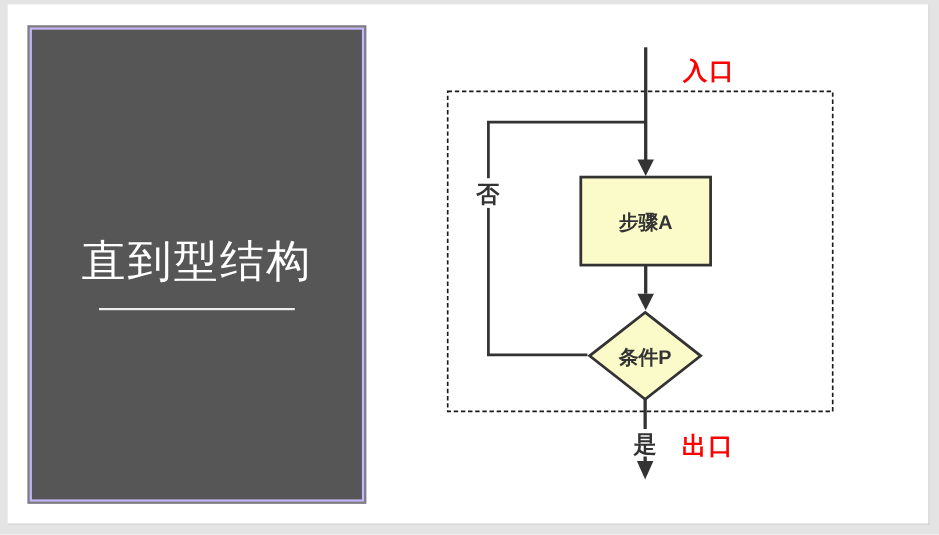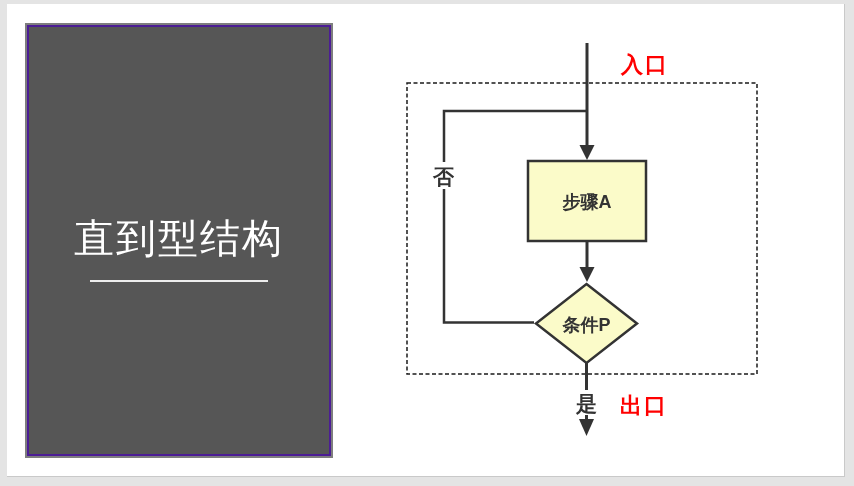--- a/index.html
+++ b/index.html
@@ -21,21 +21,21 @@
     border-right: 1px solid #c9c9c9;
     border-bottom: 1px solid #c9c9c9;
   }
   
   .title-panel {
     position: absolute;
     left: 25px; top: 23px;
     width: 308px; height: 435px;
     box-sizing: border-box;
     border: 2px solid #7e7e7e;
-    background: #4c1d95;
+    background: #c4b5fd;
     padding: 2px;
   }
   .title-panel-inner {
     width: 100%; height: 100%;
     background: #565656;
     display: flex;
     flex-direction: column;
     align-items: center;
     justify-content: center;
   }

